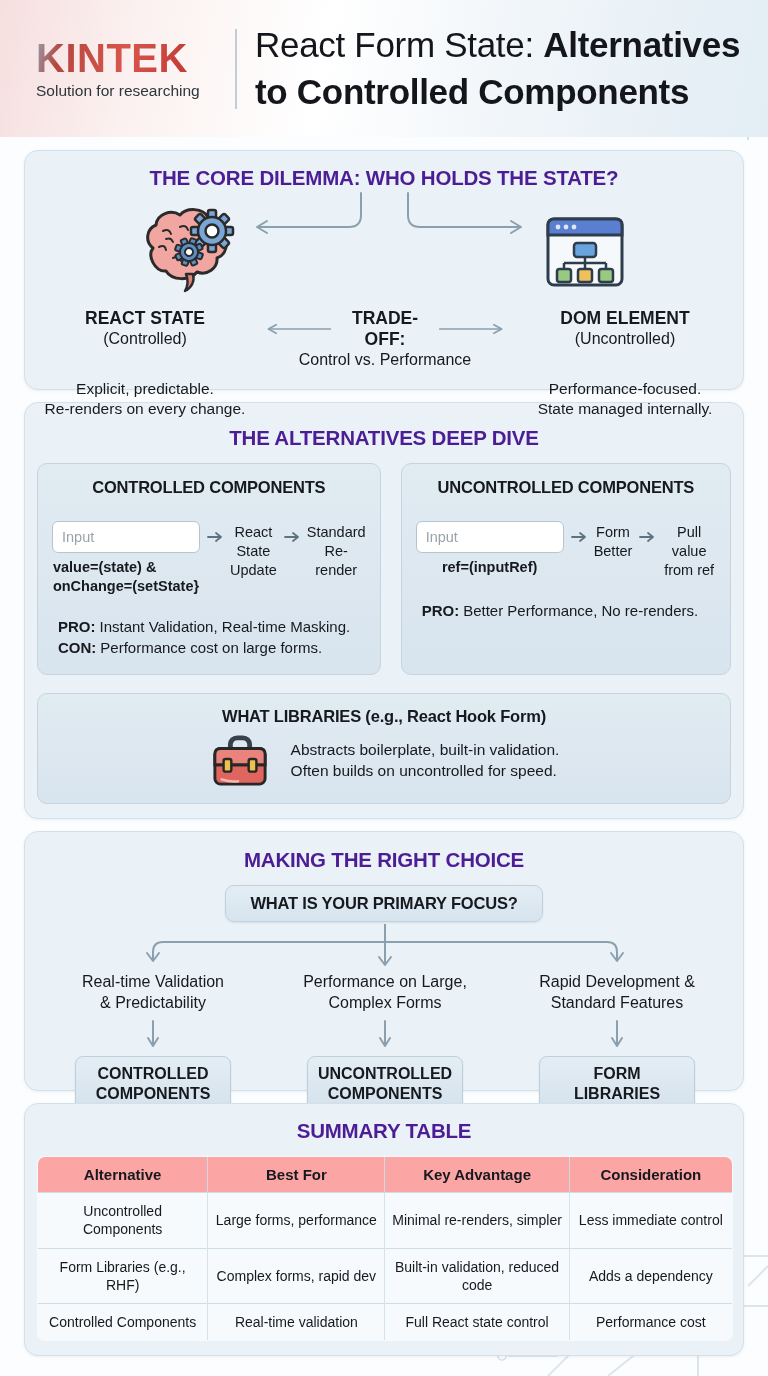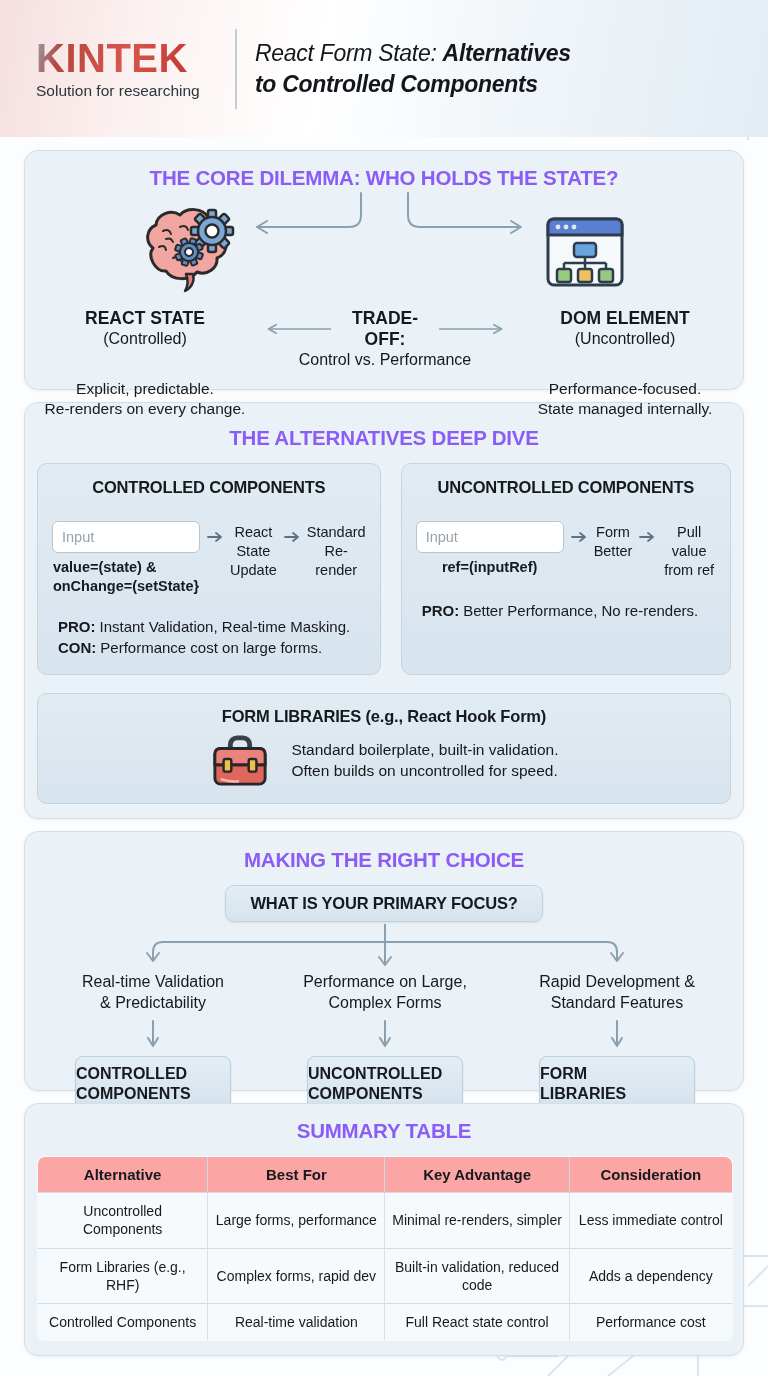--- a/index.html
+++ b/index.html
@@ -22,33 +22,33 @@
     display:flex; align-items:center;
   }
   .logo-block { width:233px; padding-left:36px; }
   .logo-text {
     font-size:40px; font-weight:800; letter-spacing:.5px; line-height:1;
     background:linear-gradient(105deg,#93a2b4 0%,#b5463f 13%,#d8564d 45%,#c23a34 78%,#a83530 100%);
     -webkit-background-clip:text; background-clip:text; color:transparent;
   }
   .logo-tagline { font-size:15.5px; color:#2e353c; margin-top:4px; }
   .header-divider { width:2px; height:80px; background:#c3ccd4; margin:0 18px 0 2px; }
-  .header-title { font-size:23px; line-height:1.32; letter-spacing:-0.3px; color:#14161b;font-style:italic; }
+  .header-title { font-size:35px; line-height:1.32; letter-spacing:-0.3px; color:#14161b; }
   .header-title .t-reg { font-weight:500; }
   .header-title .t-bold { font-weight:800; }
 
   
   .main { position:relative; z-index:1; padding:13px 24px 0; display:flex; flex-direction:column; gap:12px; }
   .card {
     background:#eaf2f7;
     border:1.5px solid #d3e0e9;
     border-radius:14px;
     box-shadow:0 1px 3px rgba(120,150,170,0.12);
   }
-  .card-title { font-size:20.5px; font-weight:800; letter-spacing:-0.2px; text-align:center; color:#8b5cf6; }
+  .card-title { font-size:20.5px; font-weight:800; letter-spacing:-0.2px; text-align:center; color:#4c1d95; }
 
   
   .card1 { height:240px; position:relative; padding-top:15px; }
   .c1-connectors { position:absolute; top:40px; left:0; width:720px; height:58px; }
   .c1-icons { display:grid; grid-template-columns:240px 240px 240px; margin-top:14px; }
   .c1-icon-l { justify-self:center; transform:translateX(40px); }
   .c1-icon-r { justify-self:center; transform:translateX(-40px); align-self:center; }
   .c1-labels { display:grid; grid-template-columns:240px 240px 240px; margin-top:6px; text-align:center; }
   .c1-head { font-size:17.5px; font-weight:800; }
   .c1-sub { font-size:16px; margin-top:1px; }
@@ -98,21 +98,21 @@
     box-shadow:0 1px 2px rgba(120,150,170,0.2);
   }
   .branch-svg { display:block; margin:2px auto 0; }
   .choice-labels { display:grid; grid-template-columns:232px 232px 232px; text-align:center; font-size:16px; line-height:1.3; margin-top:2px; }
   .choice-arrows { display:grid; grid-template-columns:232px 232px 232px; justify-items:center; margin-top:6px; }
   .choice-boxes { display:grid; grid-template-columns:232px 232px 232px; justify-items:center; margin-top:6px; }
   .choice-box {
     width:156px; min-height:56px;
     background:linear-gradient(180deg,#e3edf4 0%,#d5e2ec 100%);
     border:1.5px solid #bccfdb; border-radius:8px;
-    display:flex; flex-direction:column; align-items:flex-start; justify-content:center;
+    display:flex; flex-direction:column; align-items:center; justify-content:center;
     font-size:16px; font-weight:800; line-height:1.25; text-align:center;
     box-shadow:0 1px 2px rgba(120,150,170,0.2);
   }
 
   
   .card4 { padding:15px 12px 14px; }
   .sum-table { width:696px; margin-top:13px; border-collapse:collapse; background:#f6fafc; border-radius:8px; overflow:hidden; border:1.5px solid #c3d4e0; }
   .sum-table th {
     background:#fca5a5; font-size:15px; font-weight:800; padding:9px 6px;
     border-left:1.5px solid #cbdae4;
@@ -374,33 +374,33 @@
             <div>from ref</div>
           </div>
         </div>
         <div class="procon">
           <div><span class="pc-label">PRO:</span><span>Better Performance, No re-renders.</span></div>
         </div>
       </div>
     </div>
 
     <div class="formlib-card">
-      <div class="inner-title">FORM LIBRARIES (e.g., React Hook Form)</div>
+      <div class="inner-title">WHAT LIBRARIES (e.g., React Hook Form)</div>
       <div class="fl-row">
         <svg width="62" height="56" viewBox="0 0 64 58">
           <rect x="22" y="5" width="20" height="16" rx="7" fill="none" stroke="#3a4049" stroke-width="5"></rect>
           <rect x="6" y="16" width="52" height="37" rx="6" fill="#e0655e" stroke="#272727" stroke-width="3"></rect>
           <path d="M6,22 Q6,16 12,16 H52 Q58,16 58,22 V33 H6 Z" fill="#ea837b" stroke="#272727" stroke-width="3"></path>
           <path d="M6,33 H58" stroke="#272727" stroke-width="3"></path>
           <rect x="15" y="27" width="8" height="13" rx="2" fill="#ecc04f" stroke="#272727" stroke-width="2.5"></rect>
           <rect x="41" y="27" width="8" height="13" rx="2" fill="#ecc04f" stroke="#272727" stroke-width="2.5"></rect>
           <path d="M13,48 Q22,51 30,50" fill="none" stroke="#f4b9b3" stroke-width="2.5" stroke-linecap="round"></path>
         </svg>
         <div class="fl-desc">
-          <div>Standard boilerplate, built-in validation.</div>
+          <div>Abstracts boilerplate, built-in validation.</div>
           <div>Often builds on uncontrolled for speed.</div>
         </div>
       </div>
     </div>
   </section>
 
   <section class="card card3">
     <h2 class="card-title">MAKING THE RIGHT CHOICE</h2>
     <div class="focus-box">WHAT IS YOUR PRIMARY FOCUS?</div>
     <svg class="branch-svg" width="696" height="46" viewBox="0 0 696 46">

